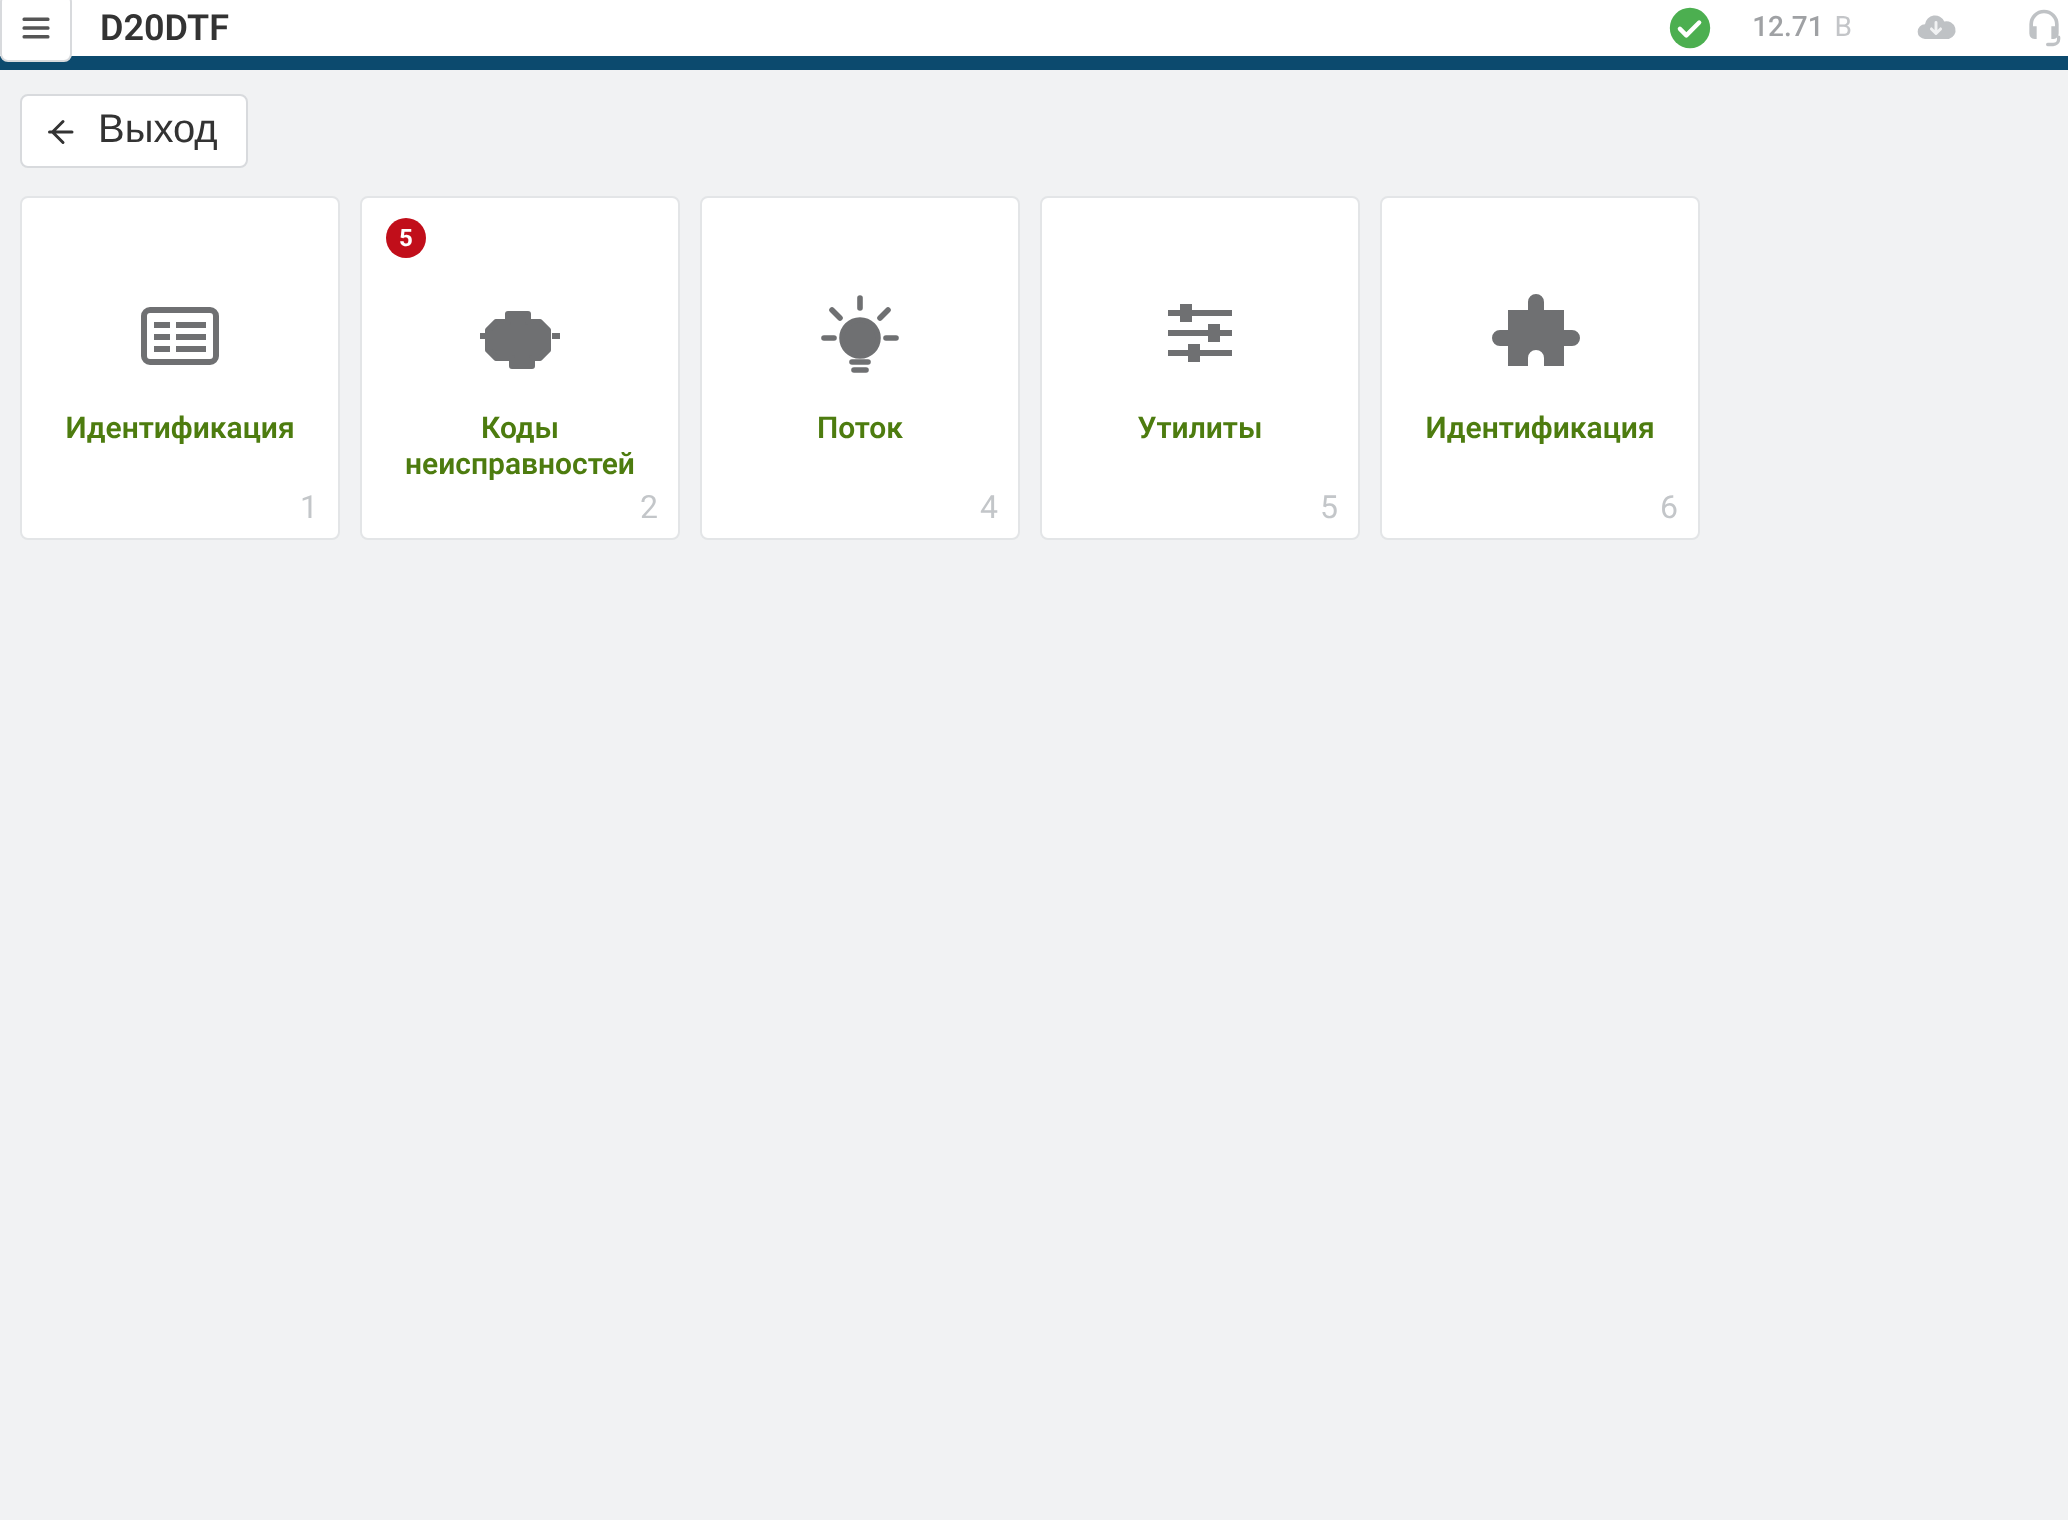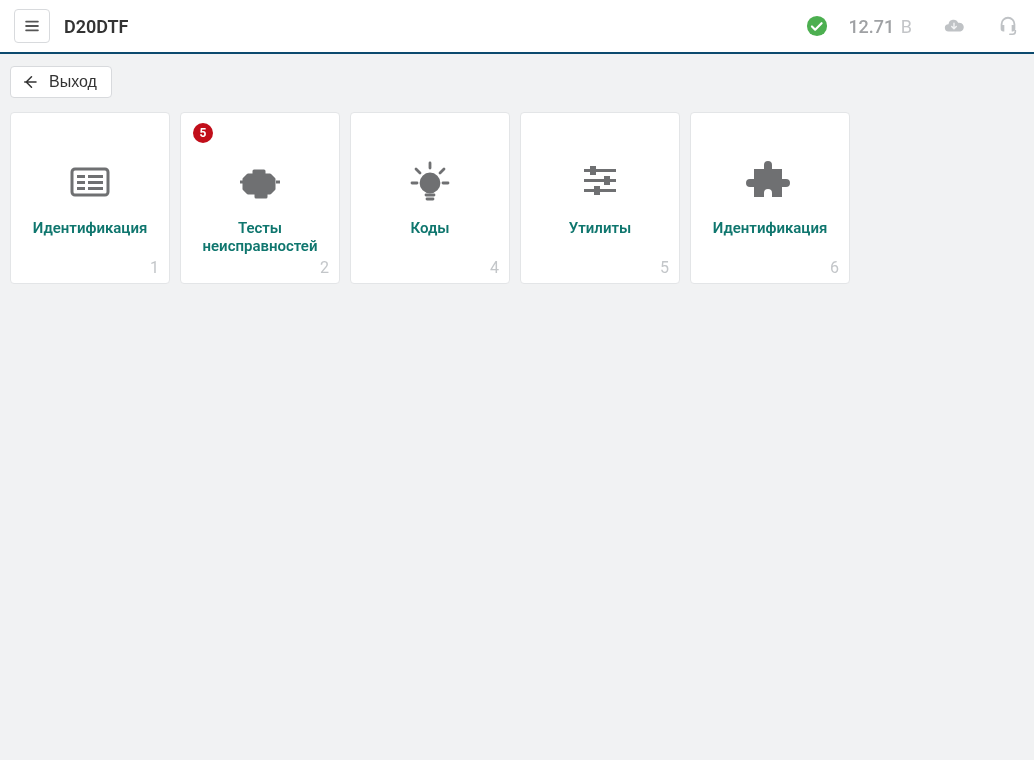--- a/index.html
+++ b/index.html
@@ -8,26 +8,26 @@
     font-family: -apple-system, BlinkMacSystemFont, "Segoe UI", Roboto, "Helvetica Neue", Arial, sans-serif;
     background: #f1f2f3;
     color: #333;
     width: 1034px;
     height: 760px;
     overflow: hidden;
   }
 
   
   .topbar {
-    height: 54px;
+    height: 35px;
     background: #ffffff;
-    border-bottom: 2px solid #0c4a6e;
-    display: flex;
-    align-items: center;
-    padding: 0 14px;
+    border-bottom: 7px solid #0c4a6e;
+    display: flex;
+    align-items: center;
+    padding: 0 0;
     gap: 14px;
   }
   .menu-btn {
     width: 36px;
     height: 34px;
     border: 1px solid #d8dadd;
     border-radius: 4px;
     background: #fff;
     display: flex;
     align-items: center;
@@ -37,21 +37,21 @@
   .menu-btn svg { width: 18px; height: 18px; fill: #555; }
   .title {
     font-size: 18px;
     font-weight: 600;
     color: #333;
   }
   .spacer { flex: 1; }
   .status-icon { width: 22px; height: 22px; display:flex; align-items:center; justify-content:center; }
   .status-icon svg { width: 22px; height: 22px; fill:#5aaa00; }
   .voltage {
-    font-size: 18px;
+    font-size: 14px;
     color: #b7b9bc;
     margin-left: 6px;
   }
   .voltage .num { color:#9fa1a4; font-weight:500; }
   .voltage .unit { color:#c3c5c8; margin-left:2px; }
   .header-icon {
     width: 24px; height:24px; display:flex; align-items:center; justify-content:center; color:#bfc2c5; margin-left:16px; cursor:pointer;
   }
   .header-icon svg { width:22px; height:22px; fill:#bfc2c5; }
 
@@ -60,21 +60,21 @@
     padding: 12px 10px;
   }
   .exit-btn {
     display: inline-flex;
     align-items: center;
     gap: 10px;
     background: #fff;
     border: 1px solid #d8dadd;
     border-radius: 4px;
     padding: 6px 14px 6px 10px;
-    font-size: 16px;
+    font-size: 20px;
     color: #333;
     cursor: pointer;
     margin-bottom: 14px;
   }
   .exit-btn svg { width:18px; height:18px; stroke:#333; fill:none; stroke-width:2; }
 
   
   .grid {
     display: flex;
     gap: 10px;
@@ -96,21 +96,21 @@
     height: 56px;
     display:flex;
     align-items:center;
     justify-content:center;
   }
   .card .icon-wrap svg { width: 48px; height: 48px; fill:#6f7072; }
   .card .label {
     margin-top: 10px;
     font-size: 15px;
     font-weight: 600;
-    color: #0f766e;
+    color: #4d7c0f;
     text-align: center;
     line-height: 1.2;
     padding: 0 4px;
   }
   .card .num {
     position: absolute;
     right: 10px;
     bottom: 6px;
     font-size: 16px;
     color: #c3c6c9;
@@ -198,39 +198,39 @@
 
     <div class="card">
       <div class="badge">5</div>
       <div class="icon-wrap">
         <svg viewBox="0 0 48 48" fill="none" stroke="#6f7072" stroke-width="3" stroke-linejoin="round">
             <path d="M12 18 h6 v-4 h10 v4 h6 l4 4 v10 l-4 4 h-4 v4 h-10 v-4 h-8 l-4 -4 v-10 z"></path>
             <line x1="8" y1="25" x2="4" y2="25"></line>
             <line x1="40" y1="25" x2="44" y2="25"></line>
           </svg>
       </div>
-      <div class="label">Тесты неисправностей</div>
+      <div class="label">Коды неисправностей</div>
       <div class="num">2</div>
     </div>
 
 
     <div class="card">
       <div class="icon-wrap">
         <svg viewBox="0 0 48 48" fill="none" stroke="#6f7072" stroke-width="2.8" stroke-linecap="round">
             <circle cx="24" cy="26" r="9"></circle>
             <line x1="20" y1="38" x2="28" y2="38"></line>
             <line x1="21" y1="42" x2="27" y2="42"></line>
             <line x1="24" y1="6" x2="24" y2="11"></line>
             <line x1="10" y1="12" x2="14" y2="16"></line>
             <line x1="38" y1="12" x2="34" y2="16"></line>
             <line x1="6" y1="26" x2="11" y2="26"></line>
             <line x1="42" y1="26" x2="37" y2="26"></line>
           </svg>
       </div>
-      <div class="label">Коды</div>
+      <div class="label">Поток</div>
       <div class="num">4</div>
     </div>
 
     <div class="card">
       <div class="icon-wrap">
         <svg viewBox="0 0 48 48" fill="#6f7072">
             <rect x="8" y="12" width="32" height="3"></rect>
             <rect x="8" y="22" width="32" height="3"></rect>
             <rect x="8" y="32" width="32" height="3"></rect>
             <rect x="14" y="9" width="6" height="9"></rect>

